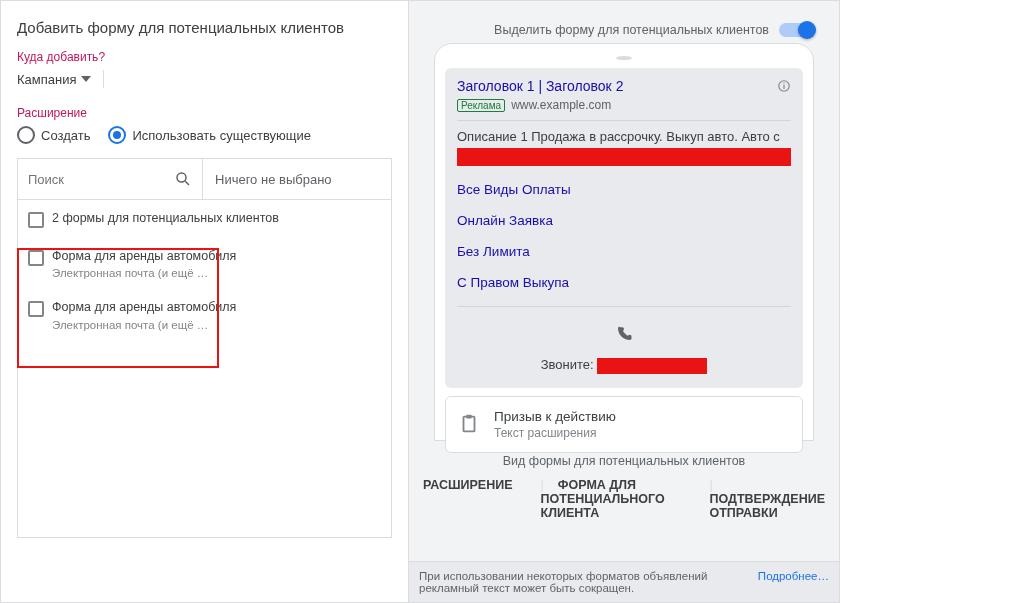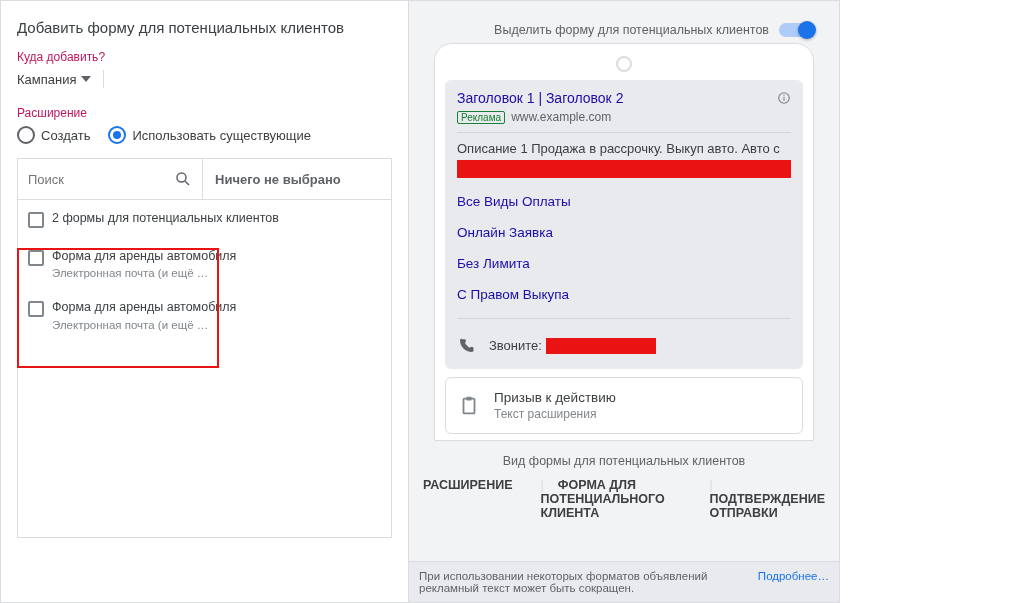--- a/index.html
+++ b/index.html
@@ -23,21 +23,21 @@
 .rad { display: flex; align-items: center; gap: 6px; color: #3c4043; cursor: pointer; }
 .rad-o { width: 18px; height: 18px; border: 2px solid #5f6368; border-radius: 50%; position: relative; }
 .rad-sel { border-color: #1a73e8; }
 .rad-sel::after { content: ""; position: absolute; width: 8px; height: 8px; background: #1a73e8; border-radius: 50%; top: 3px; left: 3px; }
 
 .box { border: 1px solid #dadce0; display: flex; flex-direction: column; height: 380px; }
 .box-top { display: flex; border-bottom: 1px solid #dadce0; }
 .box-search { flex: 1; display: flex; align-items: center; justify-content: space-between; padding: 0 10px; height: 40px; border-right: 1px solid #dadce0; }
 .box-search input { border: none; outline: none; font-size: 13px; width: 100px; color: #80868b; }
 .mag { width: 18px; height: 18px; }
-.none-sel { flex: 1; display: flex; align-items: center; padding: 0 12px; color: #5f6368; font-size: 13px; font-weight: bold; }
+.none-sel { flex: 1; display: flex; align-items: center; padding: 0 12px; color: #5f6368; font-size: 13px; }
 
 .items { flex: 1; overflow: auto; }
 .item { display: flex; align-items: flex-start; gap: 8px; padding: 10px 10px; cursor: default; }
 .chk { width: 16px; height: 16px; border: 2px solid #80868b; border-radius: 2px; margin-top: 2px; cursor: pointer; flex-shrink: 0; }
 .item-body { flex: 1; }
 .item-ttl { color: #3c4043; font-size: 12.5px; line-height: 1.3; }
 .item-sub { color: #80868b; font-size: 11.5px; margin-top: 3px; }
 .hl { position: absolute; border: 2px solid #ea1313; left: 16px; width: 202px; pointer-events: none; }
 
 
@@ -53,21 +53,21 @@
 .head-row { display: flex; justify-content: space-between; align-items: center; }
 .hd-lnk { color: #1a0dab; font-size: 14px; }
 .info-ic { width: 14px; height: 14px; color: #80868b; }
 .ad-row { display: flex; align-items: center; gap: 6px; margin-top: 4px; }
 .ad-badge { border: 1px solid #188038; color: #188038; font-size: 10px; padding: 0 3px; border-radius: 2px; }
 .url { color: #5f6368; font-size: 12px; }
 .hr1 { border: 0; border-top: 1px solid #d2d4d7; margin: 8px 0; }
 .desc { color: #3c4043; font-size: 13px; }
 .red-bar { background: #ea1313; height: 18px; width: 100%; margin-top: 4px; margin-bottom: 8px; }
 .slink { color: #1a0dab; font-size: 13.5px; padding: 8px 0; }
-.call-row { display: flex; align-items: center; gap: 14px; padding: 10px 0 4px; }
+.call-row { display: flex; align-items: center; gap: 14px; padding: 10px 0 4px; flex-direction: column; }
 .phn-ic { width: 18px; height: 18px; color: #5f6368; }
 .call-txt { color: #3c4043; font-size: 13px; }
 .red-blk2 { width: 110px; height: 16px; background: #ea1313; display: inline-block; vertical-align: middle; }
 
 .card2 { background: #fff; border: 1px solid #dadce0; border-radius: 6px; margin-top: 8px; display: flex; align-items: center; gap: 14px; padding: 12px; }
 .clip-ic { width: 22px; height: 22px; color: #80868b; }
 .c2-ttl { color: #3c4043; font-size: 13.5px; }
 .c2-sub { color: #80868b; font-size: 12px; margin-top: 2px; }
 
 .caption { text-align: center; color: #5f6368; font-size: 12.5px; margin-top: 13px; }

